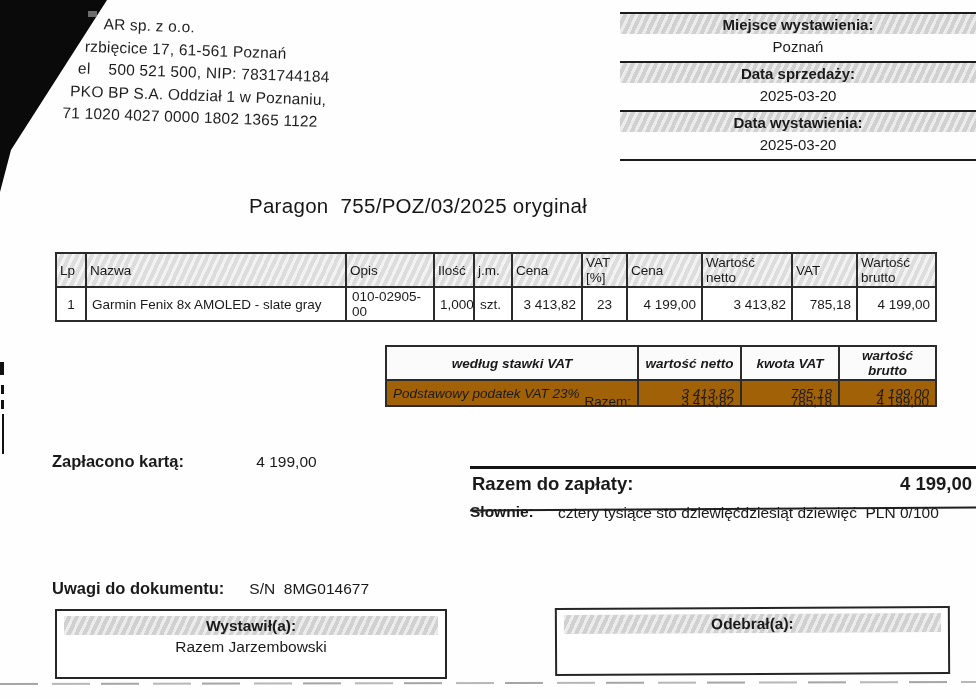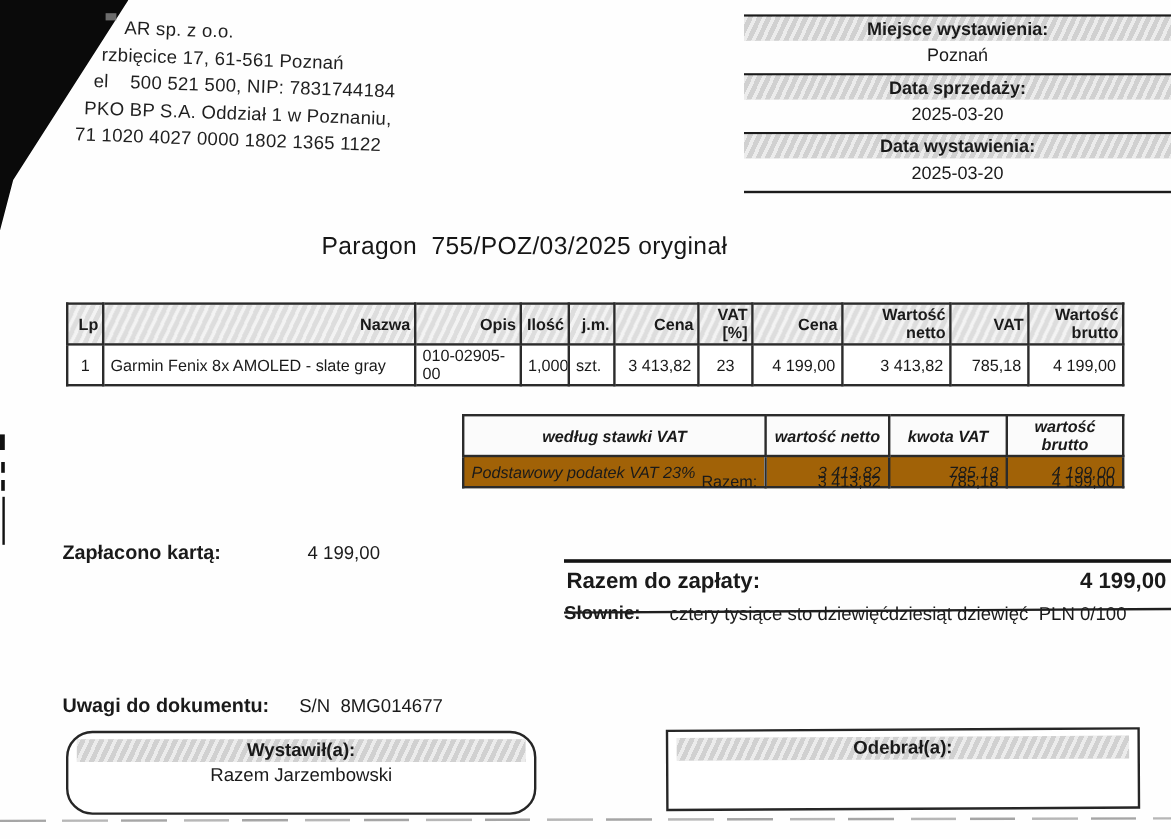--- a/index.html
+++ b/index.html
@@ -30,29 +30,29 @@
   .info-row{border-bottom:2px solid #1c1c1c;}
   .shade{
     background-color:#d9d9d9;
     background-image:repeating-linear-gradient(115deg, rgba(255,255,255,.5) 0 3px, rgba(0,0,0,.04) 3px 7px);
   }
   .info-label{font-weight:bold;font-size:15px;text-align:center;padding:2px 0 1px;}
   .info-value{font-size:15px;text-align:center;padding:4px 0 6px;}
 
   .doc-title{
     position:absolute;left:0;top:194px;width:836px;text-align:center;
-    font-size:20.5px;color:#161616;letter-spacing:.3px;padding-left:19px;
+    font-size:20.5px;color:#161616;letter-spacing:.3px;
   }
 
   
   table{border-collapse:collapse;}
   .items-table{position:absolute;left:55px;top:252px;width:880px;table-layout:fixed;font-size:13.5px;}
   .items-table th,.items-table td{border:2px solid #2b2b2b;overflow:hidden;}
   .items-table th{
-    height:30px;font-weight:bold;white-space:pre-line;text-align:right;padding:1px 3px;
+    height:30px;font-weight:normal;white-space:pre-line;text-align:left;padding:1px 3px;
     background-color:#e4e4e4;
     background-image:repeating-linear-gradient(115deg, rgba(255,255,255,.55) 0 3px, rgba(0,0,0,.03) 3px 7px);
   }
   .items-table td{height:25px;padding:1px 5px;background:#fff;}
   .al{text-align:left;} .ar{text-align:right;} .ac{text-align:center;}
 
   
   .vat-table{position:absolute;left:385px;top:345px;width:550px;table-layout:fixed;font-size:13.5px;}
   .vat-table th,.vat-table td{border:2px solid #2b2b2b;overflow:hidden;font-style:italic;}
   .vat-table th{height:22px;font-weight:bold;text-align:center;padding:1px 4px;background:#fbfbfb;}
@@ -74,21 +74,21 @@
   .words-label{font-weight:bold;font-size:15.5px;width:88px;}
   .words-text{font-size:15.5px;width:382px;line-height:20px;}
   .bottom-rule{position:absolute;left:470px;top:508px;width:506px;border-top:2px solid #1f1f1f;transform:rotate(-.35deg);}
 
   
   .notes-row{position:absolute;left:52px;top:579px;font-size:15.5px;}
   .notes-label{display:inline-block;width:193px;font-weight:bold;font-size:16.5px;}
 
   
   .sig-box{position:absolute;border:2px solid #262626;background:#fff;}
-  .sig-left{left:55px;top:609px;width:388px;height:66px;border-radius:22px;}
+  .sig-left{left:55px;top:609px;width:388px;height:66px;}
   .sig-right{left:555px;top:607px;width:391px;height:64px;transform:rotate(-.3deg);}
   .sig-band{margin:5px 7px 0 7px;height:19px;font-weight:bold;font-size:15.5px;text-align:center;line-height:19px;}
   .sig-name{margin-top:3px;text-align:center;font-size:15.5px;}
 
   
   .paper-edge{
     position:absolute;left:0;top:682px;width:976px;height:2px;opacity:.8;transform:rotate(-.12deg);
     background:repeating-linear-gradient(90deg,#8f8f8f 0 38px, transparent 38px 52px, #a5a5a5 52px 90px, transparent 90px 101px);
   }
   .edge-mark{position:absolute;background:#111;}

